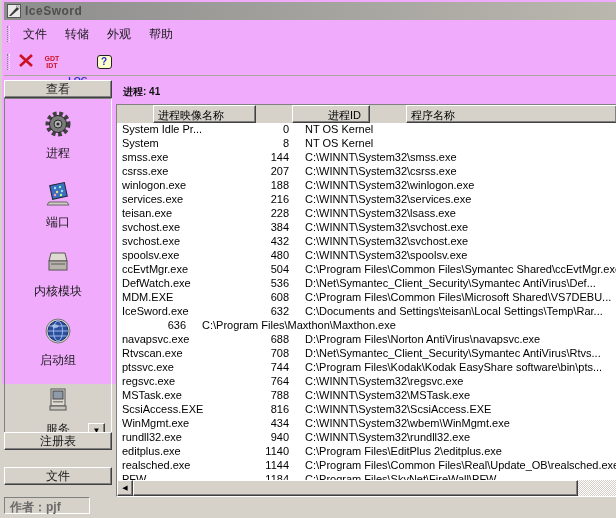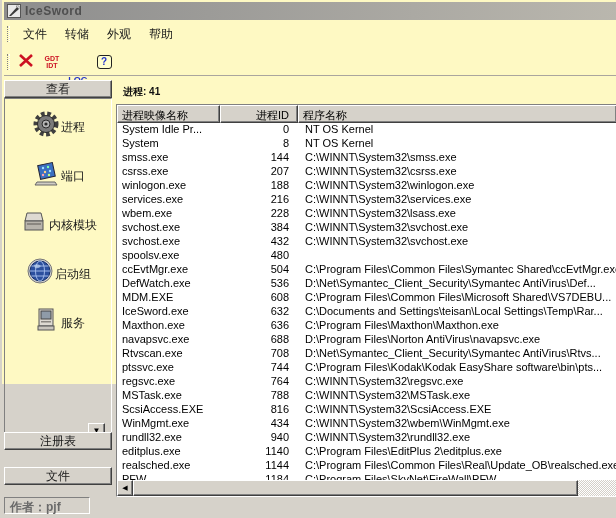--- a/index.html
+++ b/index.html
@@ -1,18 +1,18 @@
 <!DOCTYPE html>
 <html><head>
 <meta charset="utf-8">
 <style>
   * { margin:0; padding:0; box-sizing:border-box; }
   html,body { width:616px; height:518px; }
   body { font-family:"Liberation Sans","DejaVu Sans",sans-serif; font-size:12px; background:#d6d2ca; overflow:hidden; }
-  .window { position:absolute; top:0; left:0; width:616px; height:384px; background:#fef9c3; border-left:2px solid #d6d2ca;text-decoration:underline; }
+  .window { position:absolute; top:0; left:0; width:616px; height:384px; background:#f0abfc; border-left:2px solid #d6d2ca;text-decoration:underline; }
 
   
   .titlebar { position:absolute; left:2px; top:2px; width:614px; height:18px;
     background:linear-gradient(to right,#8d8d8d,#bab7ae); display:flex; align-items:center; padding-left:3px; }
   .titlebar .apptitle { font-weight:bold; font-size:12px; color:#4f4f4f; margin-left:4px; letter-spacing:0.5px; }
   .appicon { width:14px; height:14px; display:inline-block; }
 
   
   .menubar { position:absolute; left:2px; top:22px; width:614px; height:24px; display:flex; align-items:center; }
   .grip { width:3px; height:16px; margin:0 4px 0 3px; border-left:1px dotted #808080; border-right:1px dotted #fff; }
@@ -26,36 +26,36 @@
   .logtxt { font-weight:bold; font-size:9px;margin-top:36px; }
   .helpicon { width:15px; height:14px; background:#ffffcc; border:1px solid #222; border-radius:3px;
     font-weight:bold; font-size:10px; line-height:12px; text-align:center; }
 
   
   .sidebar { position:absolute; left:2px; top:80px; width:108px; height:404px; }
   .bar-btn { height:18px; background:#d6d2ca; border:1px solid; border-color:#fff #404040 #404040 #fff;
     box-shadow:inset -1px -1px 0 #808080; text-align:center; line-height:16px; color:#1a1a1a; cursor:default; }
   .icon-panel { position:absolute; top:18px; left:0; width:108px; height:352px; overflow:hidden;
     border:1px solid; border-color:#808080 #fff #fff #808080; display:flex; flex-direction:column; align-items:center; padding-top:10px; }
-  .nav-item { display:flex; flex-direction:row; align-items:center; margin-bottom:16px; cursor:default; }
+  .nav-item { display:flex; flex-direction:column; align-items:center; margin-bottom:16px; cursor:default; }
   .nav-item .lbl { margin-top:3px; color:#1a1a1a; font-size:12px; }
   .scrolldown { position:absolute; right:6px; bottom:10px; width:17px; height:16px; background:#d6d2ca;
     border:1px solid; border-color:#fff #404040 #404040 #fff; box-shadow:inset -1px -1px 0 #808080;
     font-size:8px; text-align:center; line-height:14px; color:#000; }
   .btn-registry { position:absolute; top:352px; left:0; width:108px; }
   .btn-file     { position:absolute; top:387px; left:0; width:108px; }
 
   
   .mainpanel { position:absolute; left:112px; top:80px; width:504px; height:420px; }
   .view-title { position:absolute; left:9px; top:5px; font-weight:bold; font-size:10px; color:#101010; }
   .listview { position:absolute; left:2px; top:24px; width:502px; height:393px; background:#fff;
     border:1px solid; border-color:#808080 #fff #fff #808080; overflow:hidden; }
   .lv-header { display:flex; height:18px; background:#d6d2ca; }
   .lv-hcell { border:1px solid; border-color:#fff #404040 #404040 #fff; box-shadow:inset -1px -1px 0 #808080;
-    padding:2px 20px 0 4px; font-size:11px; white-space:nowrap; overflow:hidden; color:#000; cursor:default; }
+    padding:2px 20px 0 4px; font-size:11px; white-space:nowrap; overflow:hidden; color:#000; cursor:default;margin-left:36px; }
   .h0 { width:103px; }
   .h1 { width:78px; text-align:right; padding-right:8px; }
   .h2 { flex:1; }
   .lv-body { height:359px; overflow:hidden; }
   .lv-row { display:flex; height:14px; font-size:11px; color:#000; white-space:nowrap; }
   .lv-cell { overflow:hidden; }
   .c0 { width:103px; padding-left:5px; }
   .c1 { width:78px; text-align:right; padding-right:9px; }
   .c2 { flex:1; padding-left:7px; }
 
@@ -233,37 +233,38 @@
             <div class="lv-cell c0">winlogon.exe</div>
             <div class="lv-cell c1">188</div>
             <div class="lv-cell c2">C:\WINNT\System32\winlogon.exe</div>
           </div>
           <div class="lv-row">
             <div class="lv-cell c0">services.exe</div>
             <div class="lv-cell c1">216</div>
             <div class="lv-cell c2">C:\WINNT\System32\services.exe</div>
           </div>
           <div class="lv-row">
-            <div class="lv-cell c0">wbem.exe</div>
+            <div class="lv-cell c0">teisan.exe</div>
             <div class="lv-cell c1">228</div>
             <div class="lv-cell c2">C:\WINNT\System32\lsass.exe</div>
           </div>
           <div class="lv-row">
             <div class="lv-cell c0">svchost.exe</div>
             <div class="lv-cell c1">384</div>
             <div class="lv-cell c2">C:\WINNT\System32\svchost.exe</div>
           </div>
           <div class="lv-row">
             <div class="lv-cell c0">svchost.exe</div>
             <div class="lv-cell c1">432</div>
             <div class="lv-cell c2">C:\WINNT\System32\svchost.exe</div>
           </div>
           <div class="lv-row">
             <div class="lv-cell c0">spoolsv.exe</div>
             <div class="lv-cell c1">480</div>
+            <div class="lv-cell c2">C:\WINNT\System32\spoolsv.exe</div>
           </div>
           <div class="lv-row">
             <div class="lv-cell c0">ccEvtMgr.exe</div>
             <div class="lv-cell c1">504</div>
             <div class="lv-cell c2">C:\Program Files\Common Files\Symantec Shared\ccEvtMgr.exe</div>
           </div>
           <div class="lv-row">
             <div class="lv-cell c0">DefWatch.exe</div>
             <div class="lv-cell c1">536</div>
             <div class="lv-cell c2">D:\Net\Symantec_Client_Security\Symantec AntiVirus\Def...</div>
@@ -272,21 +273,20 @@
             <div class="lv-cell c0">MDM.EXE</div>
             <div class="lv-cell c1">608</div>
             <div class="lv-cell c2">C:\Program Files\Common Files\Microsoft Shared\VS7DEBU...</div>
           </div>
           <div class="lv-row">
             <div class="lv-cell c0">IceSword.exe</div>
             <div class="lv-cell c1">632</div>
             <div class="lv-cell c2">C:\Documents and Settings\teisan\Local Settings\Temp\Rar...</div>
           </div>
           <div class="lv-row">
-            <div class="lv-cell c0">Maxthon.exe</div>
             <div class="lv-cell c1">636</div>
             <div class="lv-cell c2">C:\Program Files\Maxthon\Maxthon.exe</div>
           </div>
           <div class="lv-row">
             <div class="lv-cell c0">navapsvc.exe</div>
             <div class="lv-cell c1">688</div>
             <div class="lv-cell c2">D:\Program Files\Norton AntiVirus\navapsvc.exe</div>
           </div>
           <div class="lv-row">
             <div class="lv-cell c0">Rtvscan.exe</div>

